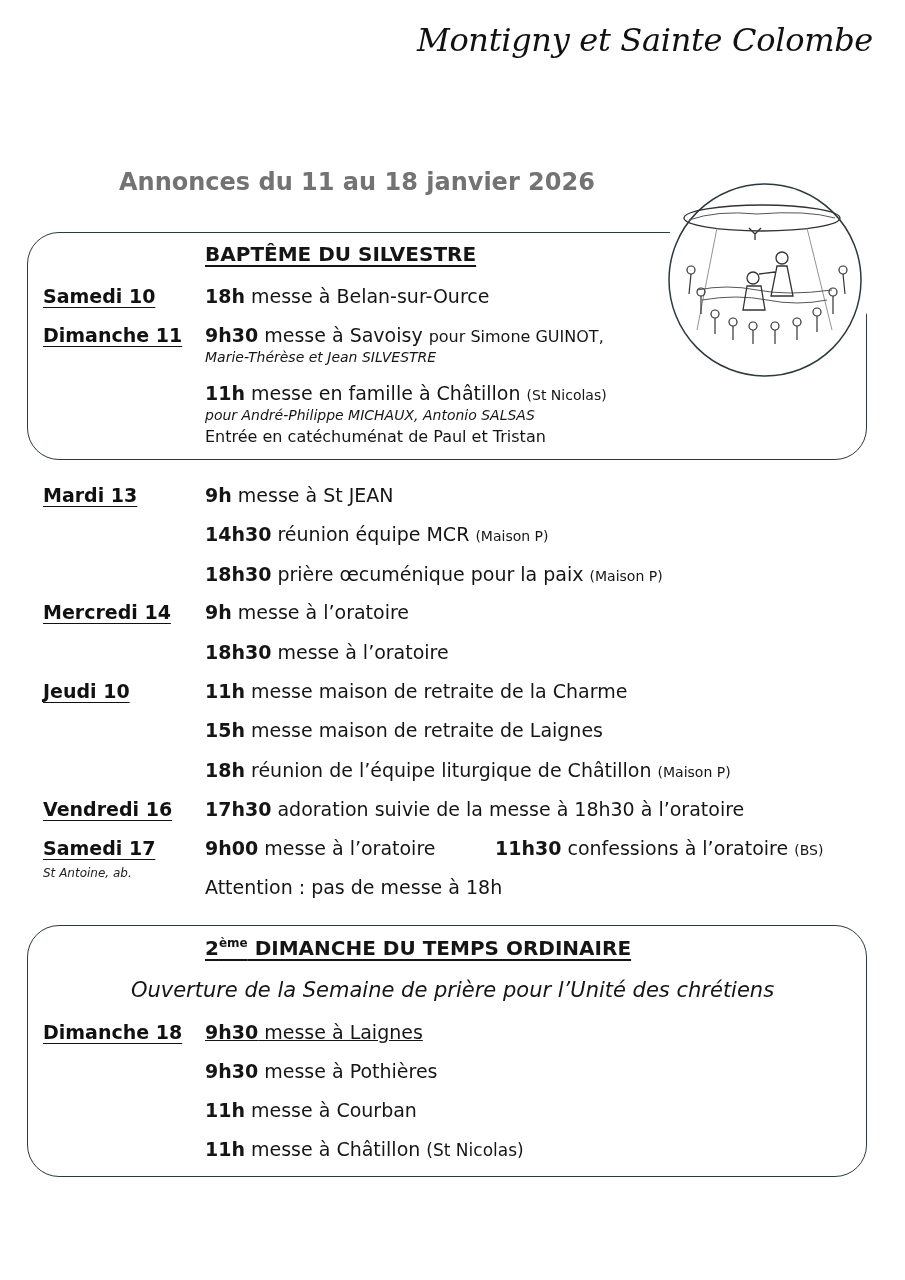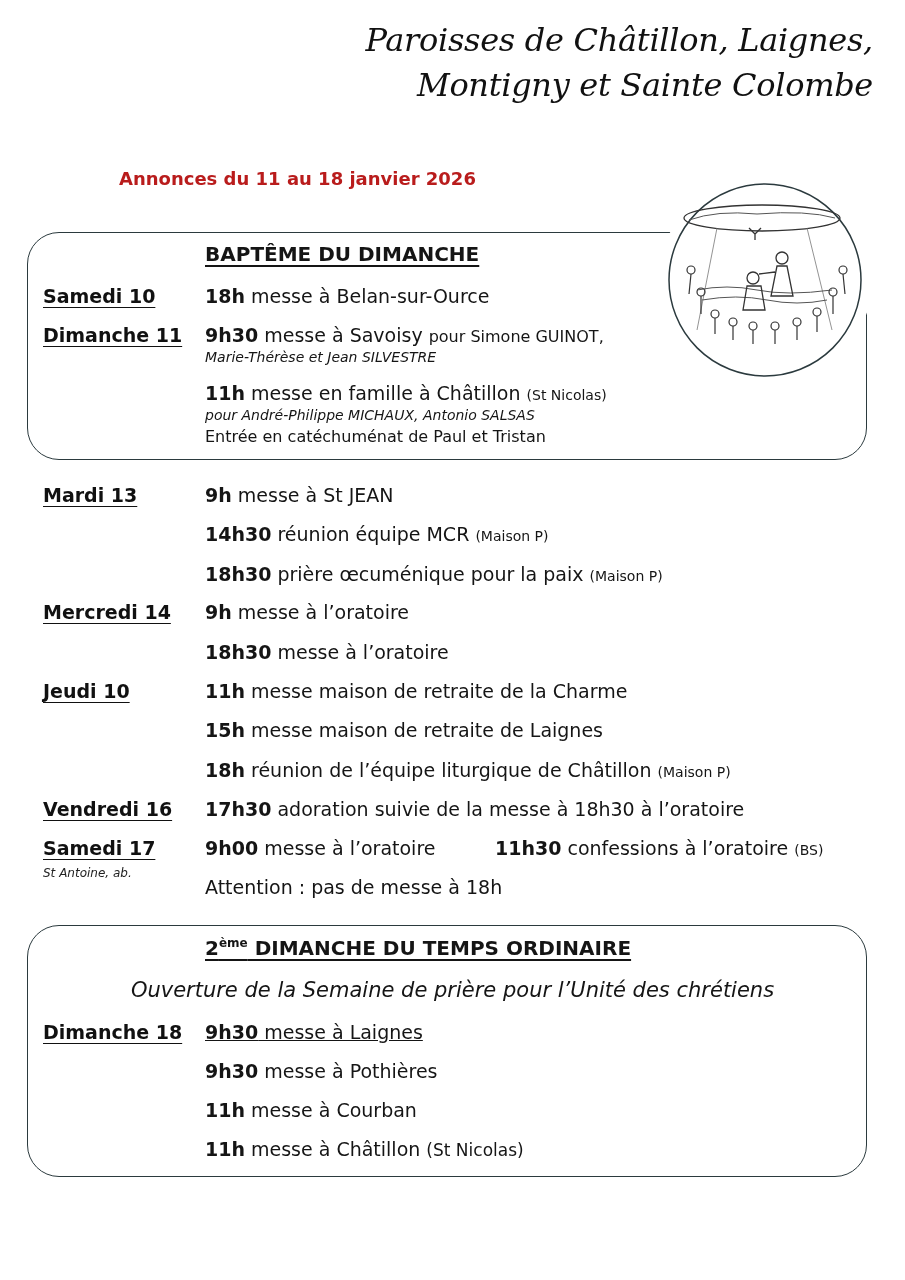--- a/index.html
+++ b/index.html
@@ -8,21 +8,21 @@
       font-family: "DejaVu Sans", sans-serif; color: #151515;
     }
     .title {
       position: absolute; right: 32px; top: 18px; text-align: right;
       font-family: "DejaVu Serif", serif; font-style: italic;
       font-size: 32px; line-height: 45px; color: #111;
       letter-spacing: -0.3px;
     }
     .annonces {
       position: absolute; left: 119px; top: 168px;
-      font-size: 18px; font-weight: bold; color: #b91c1c;
+      font-size: 24px; font-weight: bold; color: #737373;
     }
     .box {
       position: absolute; border: 1.5px solid #2b3a3e; border-radius: 32px;
       background: transparent;
     }
     .box1 { left: 27px; top: 232px; width: 838px; height: 226px; }
     .box2 { left: 27px; top: 925px; width: 838px; height: 250px; }
     .illus {
       position: absolute; left: 657px; top: 180px; width: 216px; height: 200px;
       background: #fff; border-radius: 50%;
@@ -46,21 +46,20 @@
     .heading sup { font-size: 12px; }
     .subtitle {
       position: absolute; left: 0; width: 905px; text-align: center;
       font-style: italic; font-size: 21px; white-space: nowrap;
     }
   </style>
 </head>
 <body>
 
 <div class="title">
-  <div>Paroisses de Châtillon, Laignes,</div>
   <div>Montigny et Sainte Colombe</div>
 </div>
 <div class="annonces">Annonces du 11 au 18 janvier 2026</div>
 
 <div class="box box1"></div>
 
 <div class="illus">
   <svg width="216" height="200" viewBox="0 0 216 200">
     <circle cx="108" cy="100" r="96" fill="#fff" stroke="#2b3a3e" stroke-width="1.5"></circle>
     <ellipse cx="105" cy="38" rx="78" ry="13" fill="none" stroke="#333" stroke-width="1.3"></ellipse>
@@ -90,21 +89,21 @@
       <circle cx="160" cy="132" r="4"></circle>
         <path d="M160 136 l0 16"></path>
       <circle cx="176" cy="112" r="4"></circle>
         <path d="M176 116 l0 18"></path>
       <circle cx="186" cy="90" r="4"></circle>
         <path d="M186 94 l2 20"></path>
     </g>
   </svg>
 </div>
 
-<div class="heading" style="left:205px; top:242px;">BAPTÊME DU DIMANCHE</div>
+<div class="heading" style="left:205px; top:242px;">BAPTÊME DU SILVESTRE</div>
 
 <div class="day" style="top:285px;">Samedi 10</div>
 <div class="ev" style="top:285px;"><b>18h</b><span> messe à Belan-sur-Ource</span></div>
 
 <div class="day" style="top:324px;">Dimanche 11</div>
 <div class="ev" style="top:324px;"><b>9h30</b><span> messe à Savoisy </span><span class="ital">pour Simone GUINOT,</span></div>
 <div class="sub" style="top:349px;">Marie-Thérèse et Jean SILVESTRE</div>
 
 <div class="ev" style="top:382px;"><b>11h</b><span> messe en famille à Châtillon </span><span class="small">(St Nicolas)</span></div>
 <div class="sub" style="top:407px;">pour André-Philippe MICHAUX, Antonio SALSAS</div>

